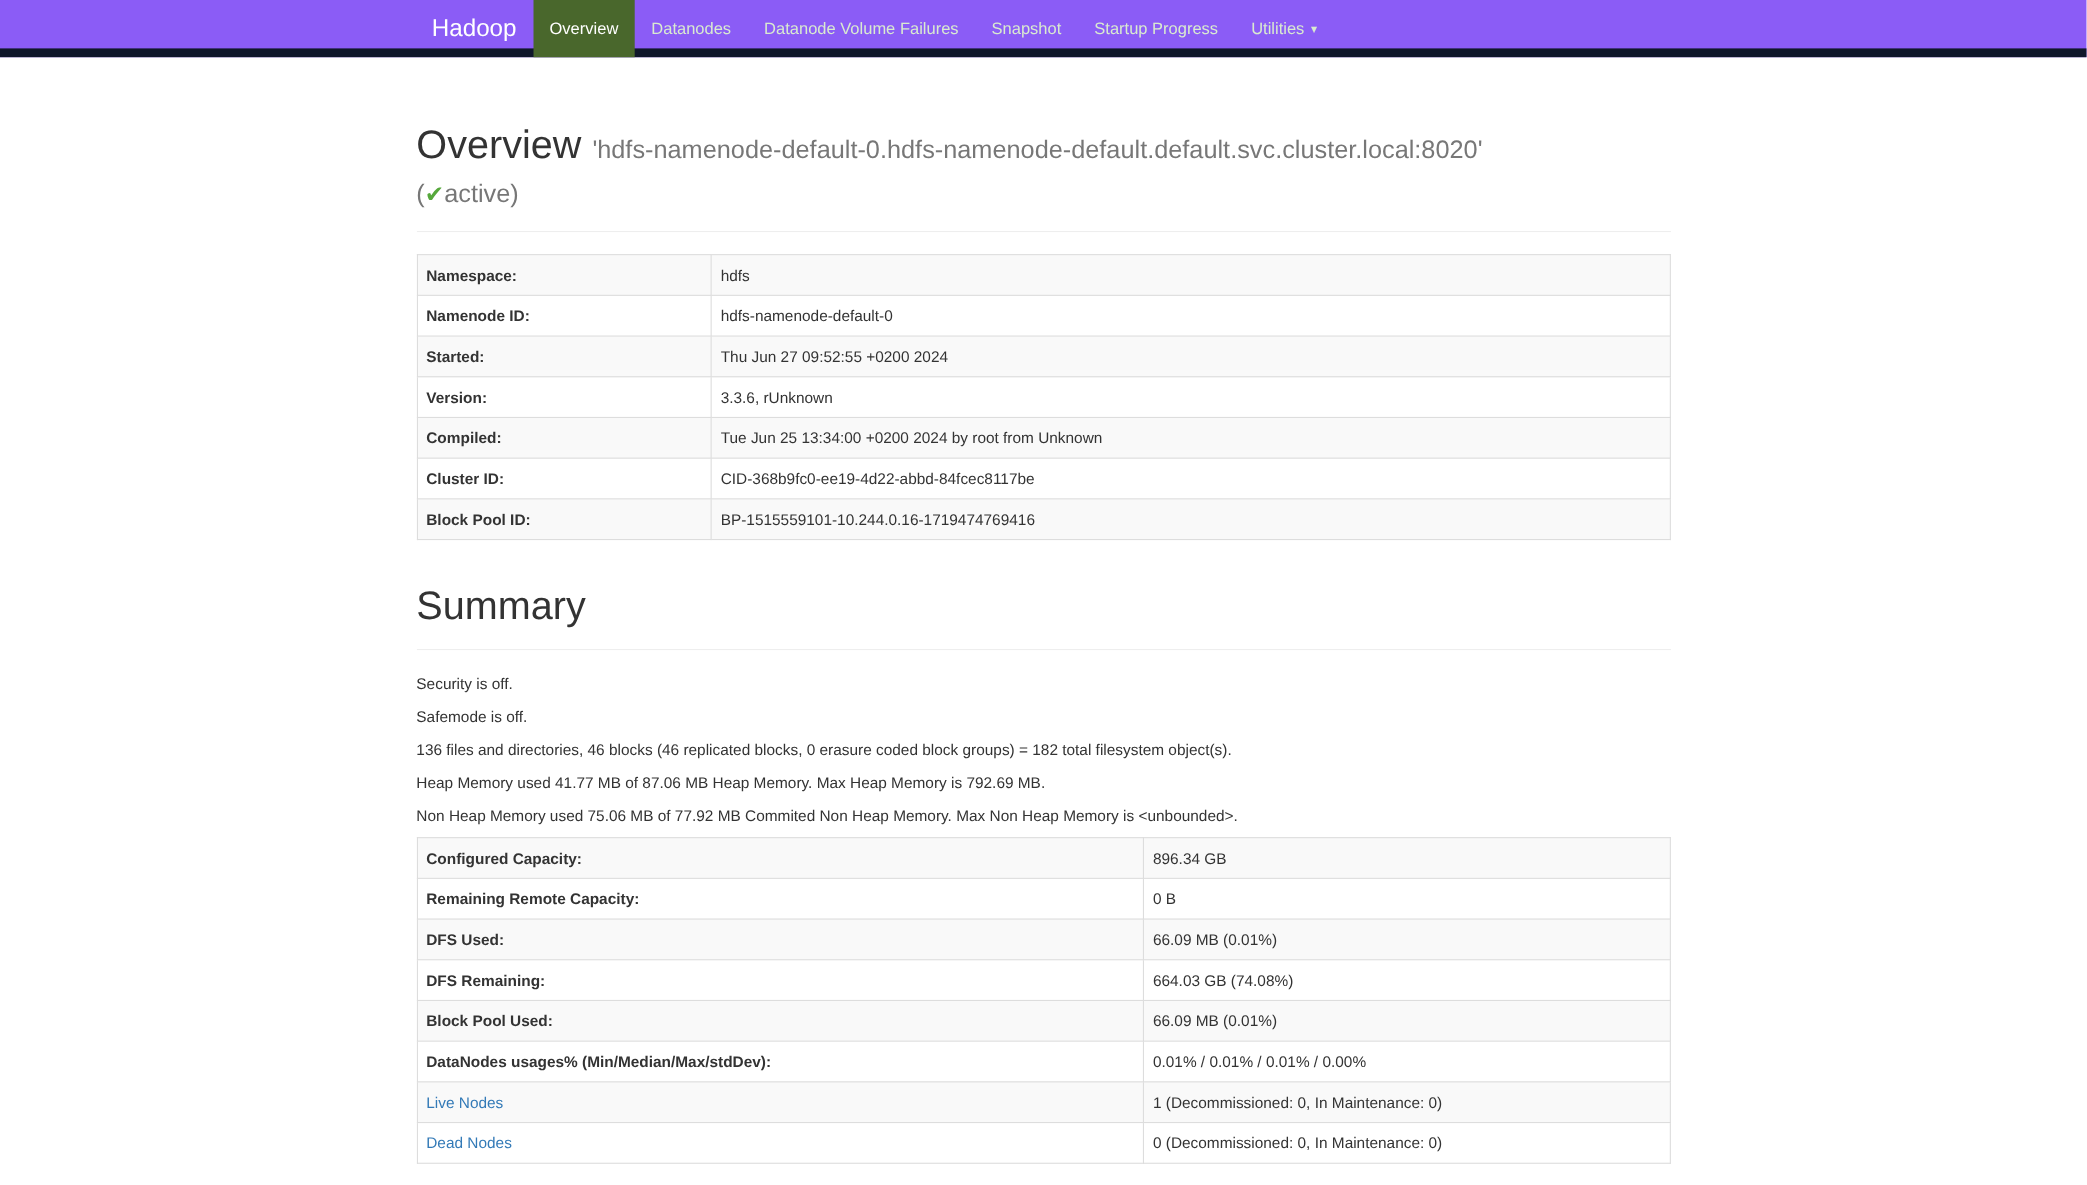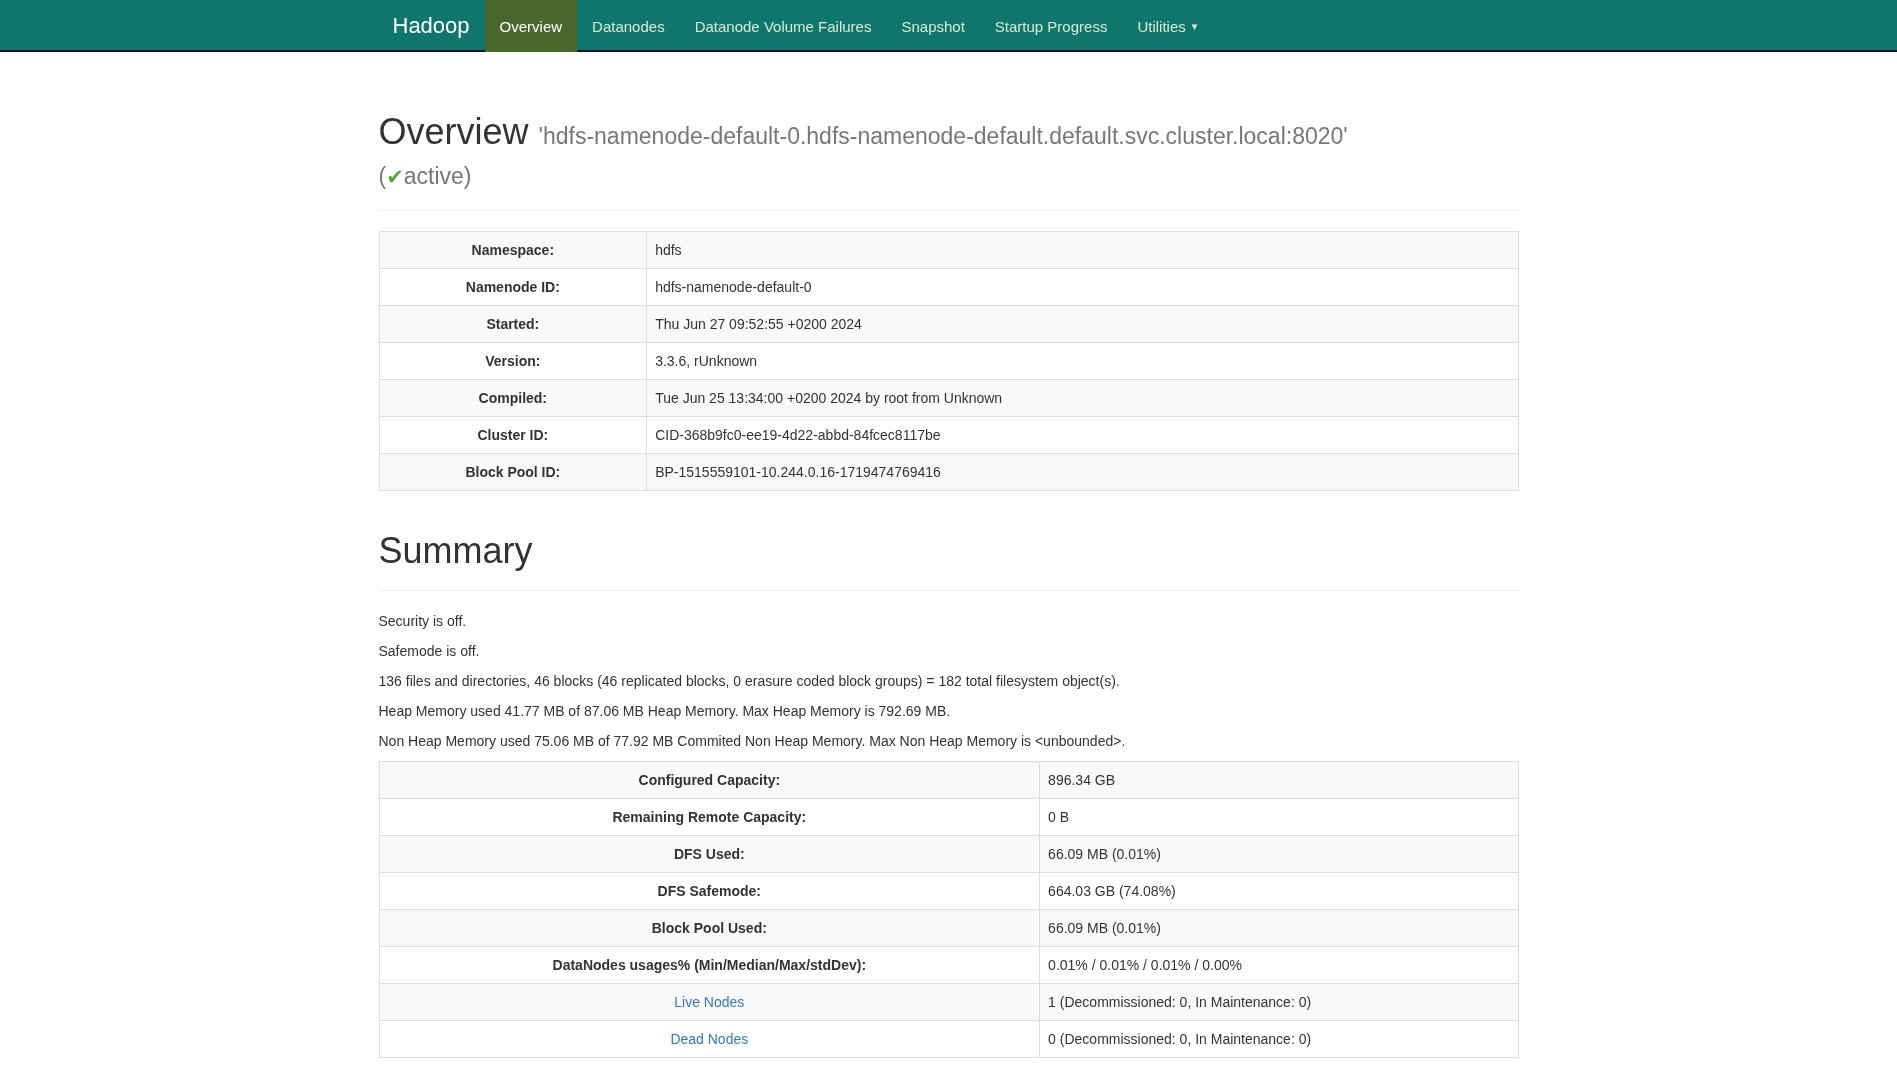--- a/index.html
+++ b/index.html
@@ -9,22 +9,22 @@
     overflow: hidden;
     background: #fff;
     font-family: "Liberation Sans", "DejaVu Sans", sans-serif;
     font-size: 14px;
     color: #333;
   }
 
   
   .navbar {
     height: 52px;
-    background: #0f766e;
-    border-bottom: 2px solid #0f172a;
+    background: #8b5cf6;
+    border-bottom: 8px solid #0f172a;
   }
   .navbar-inner {
     width: 1170px; height: 52px;
     margin: 0 auto;
     padding: 0 15px;
     display: flex;
     align-items: stretch;
   }
   .brand {
     color: #fff;
@@ -99,21 +99,21 @@
     margin-bottom: 20px;
   }
   table.kv th, table.kv td {
     padding: 8px;
     line-height: 1.43;
     border: 1px solid #ddd;
     text-align: left;
     vertical-align: top;
   }
   table.kv tbody tr:nth-child(odd) { background: #f9f9f9; }
-  table.kv th { font-weight: bold; color: #333; text-align: center; }
+  table.kv th { font-weight: bold; color: #333; }
   table.info-table th { width: 23.5%; }
   table.summary-table th { width: 58%; }
   table.kv th a.link {
     color: #337ab7;
     text-decoration: none;
     cursor: pointer;
     font-weight: normal;
   }
 
   
@@ -214,21 +214,21 @@
       </tr>
       <tr>
         <th>Remaining Remote Capacity:</th>
         <td>0 B</td>
       </tr>
       <tr>
         <th>DFS Used:</th>
         <td>66.09 MB (0.01%)</td>
       </tr>
       <tr>
-        <th>DFS Safemode:</th>
+        <th>DFS Remaining:</th>
         <td>664.03 GB (74.08%)</td>
       </tr>
       <tr>
         <th>Block Pool Used:</th>
         <td>66.09 MB (0.01%)</td>
       </tr>
       <tr>
         <th>DataNodes usages% (Min/Median/Max/stdDev):</th>
         <td>0.01% / 0.01% / 0.01% / 0.00%</td>
       </tr>

